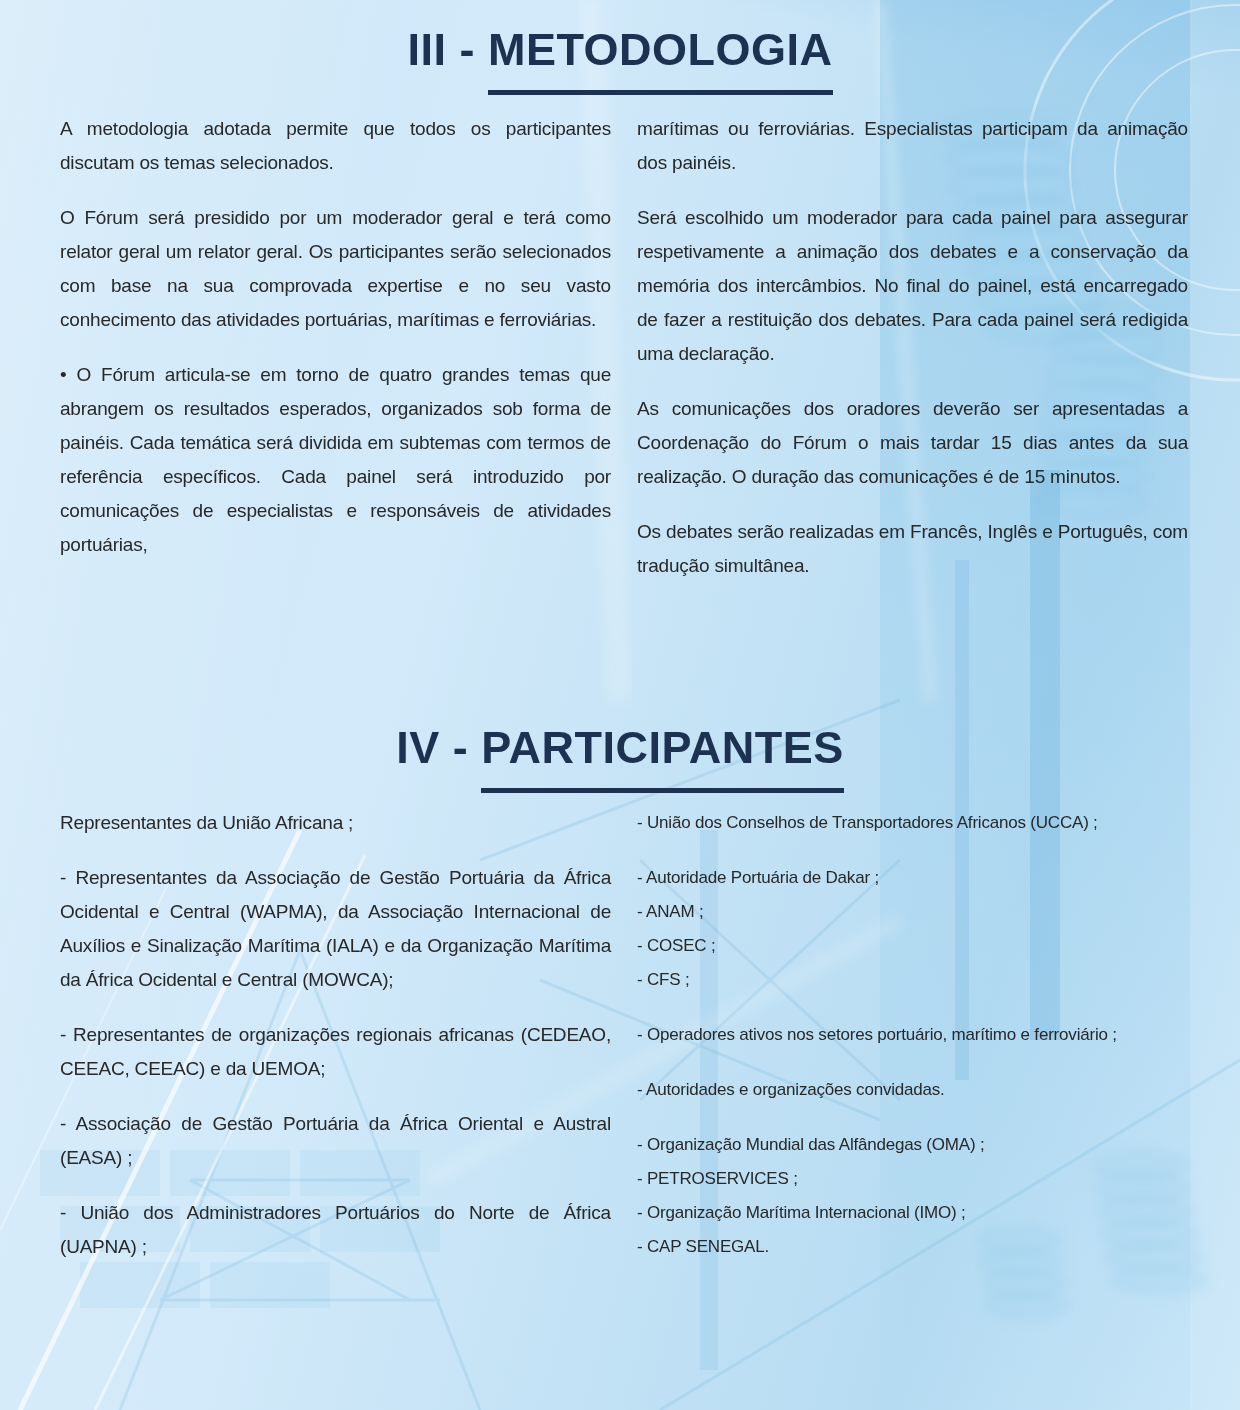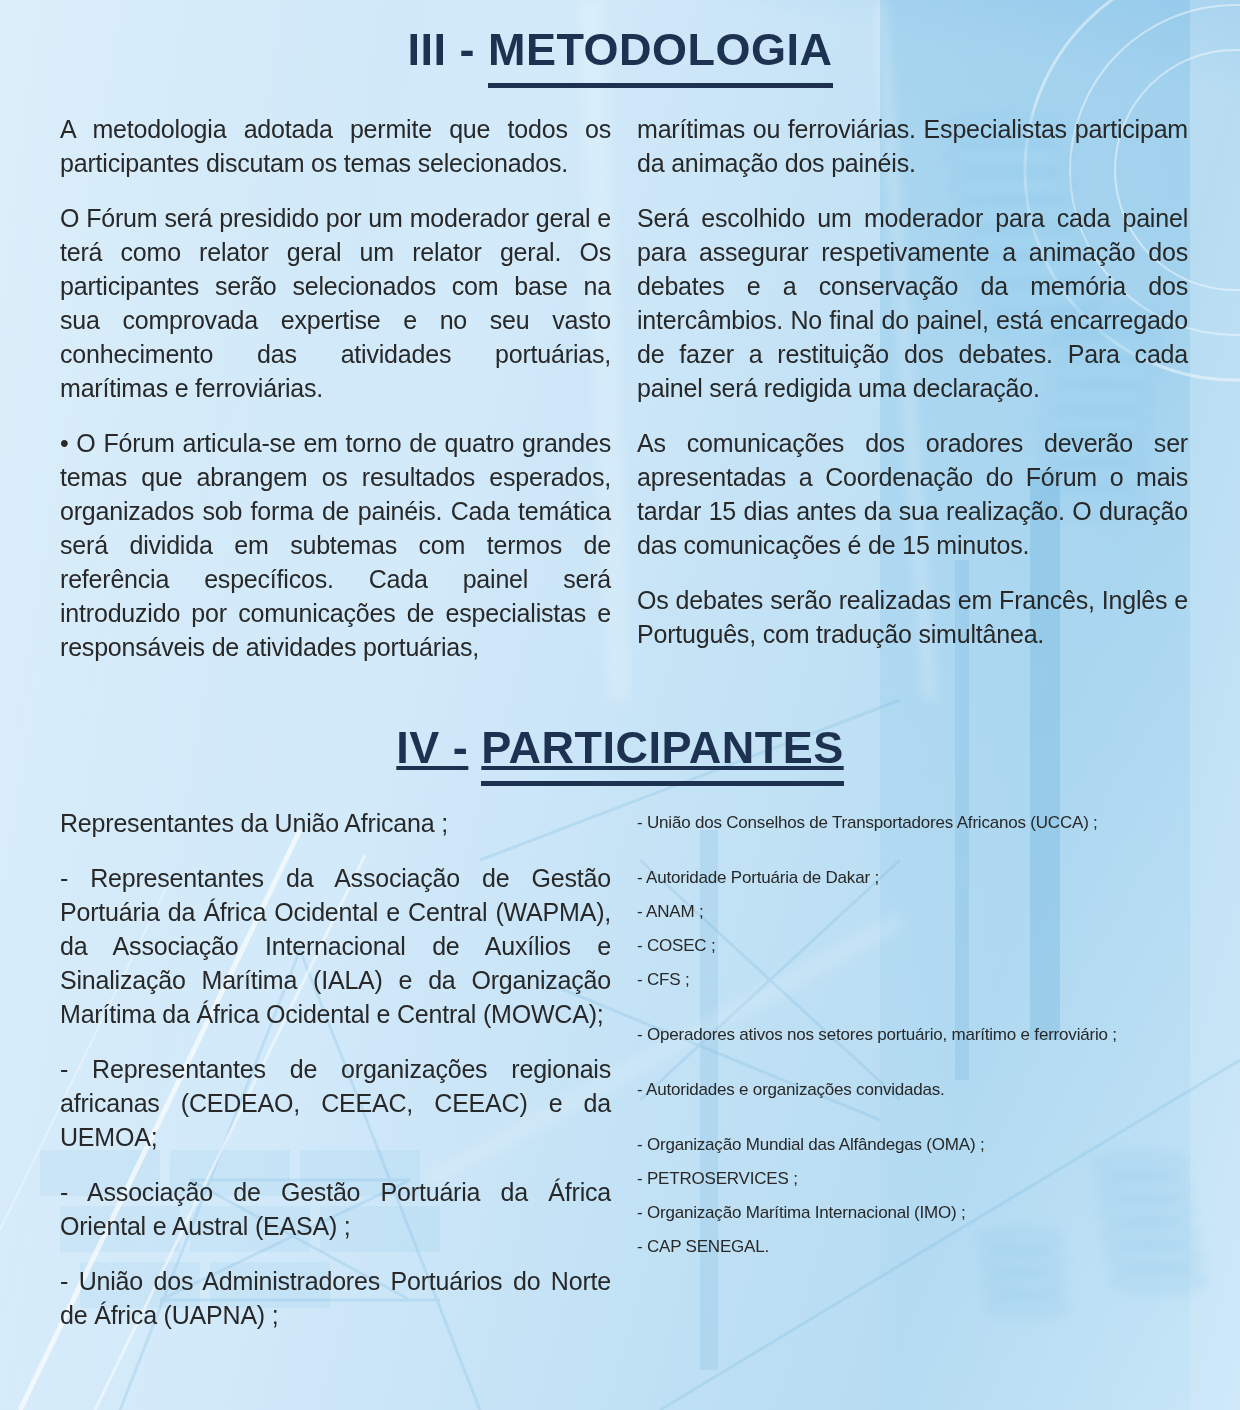--- a/index.html
+++ b/index.html
@@ -11,28 +11,28 @@
       linear-gradient(190deg, rgba(150,200,235,.45) 0%, rgba(150,200,235,0) 6%),
       linear-gradient(105deg,#c9e5f7 0%,#d3eafa 34%,#c3e2f5 58%,#b7dcf2 78%,#cfe9f9 100%);
   }
   .bg-art{position:absolute;inset:0;pointer-events:none;}
   .content{position:absolute;inset:0;color:#282828;}
   .sec-title{
     position:absolute;left:0;width:100%;text-align:center;
     font-weight:bold;font-size:45px;letter-spacing:.5px;color:#1d3150;
   }
   .sec-title .num{margin-right:13px;margin-top:8px;}
-  .sec-title .word{border-bottom:5px solid #1d3150;padding-bottom:8px;}
+  .sec-title .word{border-bottom:5px solid #1d3150;padding-bottom:15px;}
   .title-3{top:24px;}
-  .title-4{top:722px;text-decoration:underline;}
+  .title-4{top:722px;}
   .cols{position:absolute;left:60px;width:1128px;display:flex;gap:26px;}
   .cols-3{top:112px;}
   .cols-4{top:806px;}
   .col{width:551px;flex:0 0 551px;}
-  .para{margin:0 0 21px 0;font-size:25px;line-height:34px;text-align:justify;letter-spacing:-0.2px;}
+  .para{margin:0 0 21px 0;font-size:19px;line-height:34px;text-align:justify;letter-spacing:-0.2px;}
   .list-group{margin:0 0 21px 0;}
   .list-line{font-size:17px;line-height:34px;text-align:justify;letter-spacing:-0.2px;}
 </style>
 </head>
 <body>
 
 <div class="page">
 
   <svg class="bg-art" width="1240" height="1410" viewBox="0 0 1240 1410">
     <defs>

